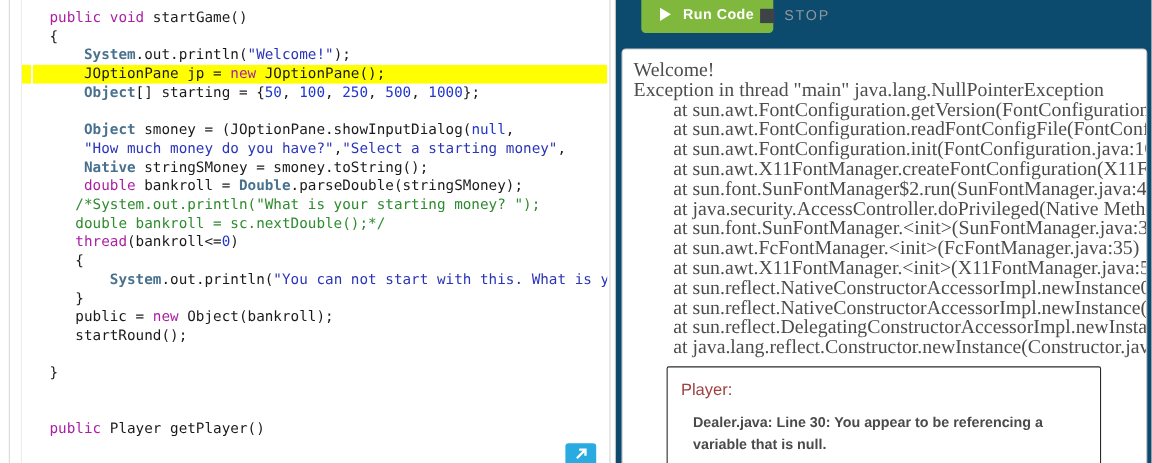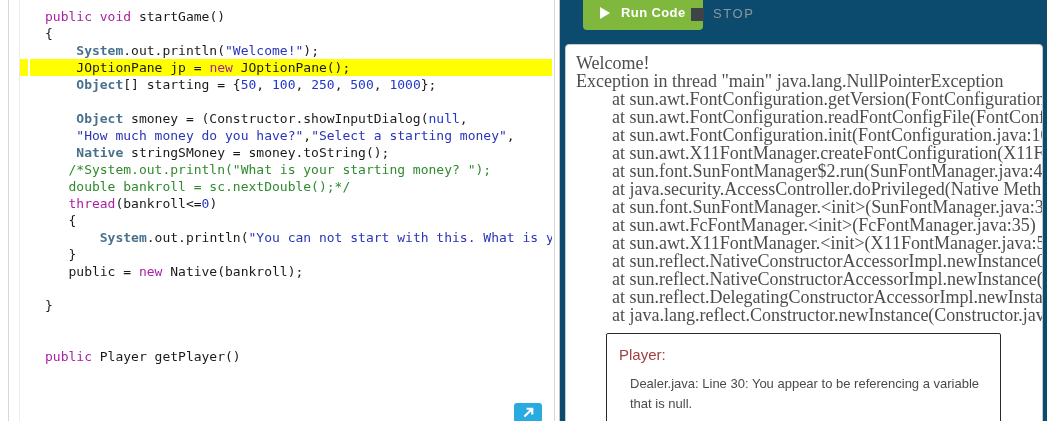--- a/index.html
+++ b/index.html
@@ -57,45 +57,47 @@
   }
   .console{
     margin:0;padding:9px 10px;font-family:Liberation Serif, serif;font-size:18px;
     line-height:18px;color:var(--console-text);white-space:pre;overflow:hidden;
   }
   .errors-box{
     position:absolute;left:40px;top:288px;width:395px;height:120px;background:#fff;
     border:1.5px solid #2a2a2a;border-radius:2px;box-sizing:border-box;padding:12px 12px;
   }
   .errors-title{font-size:15px;color:var(--errors-title);margin-bottom:11px;}
-  .errors-msg{font-size:13px;color:#4a4a4a;line-height:20px;padding-left:11px;max-width:350px;}
+  .errors-msg{font-size:13px;color:#4a4a4a;line-height:20px;padding-left:11px;max-width:350px;font-weight:bold;}
 </style>
 </head>
 <body>
 
 <div class="left-pane">
   <div class="guide guide-1"></div>
   <div class="guide guide-2"></div>
   <div class="code-lines">
       <div class="cl"><span class="tk-k">public</span><span class="tk-p"> </span><span class="tk-k">void</span><span class="tk-p"> startGame()</span></div>
       <div class="cl"><span class="tk-p">{</span></div>
       <div class="cl"><span class="tk-p">    </span><span class="tk-t">System</span><span class="tk-p">.out.println(</span><span class="tk-s">"Welcome!"</span><span class="tk-p">);</span></div>
       <div class="cl hl"><span class="tk-p">    JOptionPane jp = </span><span class="tk-k">new</span><span class="tk-p"> JOptionPane();</span></div>
       <div class="cl"><span class="tk-p">    </span><span class="tk-t">Object</span><span class="tk-p">[] starting = {</span><span class="tk-n">50</span><span class="tk-p">, </span><span class="tk-n">100</span><span class="tk-p">, </span><span class="tk-n">250</span><span class="tk-p">, </span><span class="tk-n">500</span><span class="tk-p">, </span><span class="tk-n">1000</span><span class="tk-p">};</span></div>
       <div class="cl"></div>
-      <div class="cl"><span class="tk-p">    </span><span class="tk-t">Object</span><span class="tk-p"> smoney = (Constructor.showInputDialog(</span><span class="tk-n">null</span><span class="tk-p">,</span></div>
+      <div class="cl"><span class="tk-p">    </span><span class="tk-t">Object</span><span class="tk-p"> smoney = (JOptionPane.showInputDialog(</span><span class="tk-n">null</span><span class="tk-p">,</span></div>
       <div class="cl"><span class="tk-p">    </span><span class="tk-s">"How much money do you have?"</span><span class="tk-p">,</span><span class="tk-s">"Select a starting money"</span><span class="tk-p">,</span></div>
       <div class="cl"><span class="tk-p">    </span><span class="tk-t">Native</span><span class="tk-p"> stringSMoney = smoney.toString();</span></div>
+      <div class="cl"><span class="tk-p">    </span><span class="tk-k">double</span><span class="tk-p"> bankroll = </span><span class="tk-t">Double</span><span class="tk-p">.parseDouble(stringSMoney);</span></div>
       <div class="cl"><span class="tk-p">   </span><span class="tk-c">/*System.out.println("What is your starting money? ");</span></div>
       <div class="cl"><span class="tk-p">   </span><span class="tk-c">double bankroll = sc.nextDouble();*/</span></div>
       <div class="cl"><span class="tk-p">   </span><span class="tk-k">thread</span><span class="tk-p">(bankroll&lt;=</span><span class="tk-n">0</span><span class="tk-p">)</span></div>
       <div class="cl"><span class="tk-p">   {</span></div>
       <div class="cl"><span class="tk-p">       </span><span class="tk-t">System</span><span class="tk-p">.out.println(</span><span class="tk-s">"You can not start with this. What is your starting money? "</span></div>
       <div class="cl"><span class="tk-p">   }</span></div>
-      <div class="cl"><span class="tk-p">   public = </span><span class="tk-k">new</span><span class="tk-p"> Native(bankroll);</span></div>
+      <div class="cl"><span class="tk-p">   public = </span><span class="tk-k">new</span><span class="tk-p"> Object(bankroll);</span></div>
+      <div class="cl"><span class="tk-p">   startRound();</span></div>
       <div class="cl"></div>
       <div class="cl"><span class="tk-p">}</span></div>
       <div class="cl"></div>
       <div class="cl"></div>
       <div class="cl"><span class="tk-k">public</span><span class="tk-p"> Player getPlayer()</span></div>
     </div>
 </div>
 
 <div class="divider d1"></div>
 <div class="divider d2"></div>

